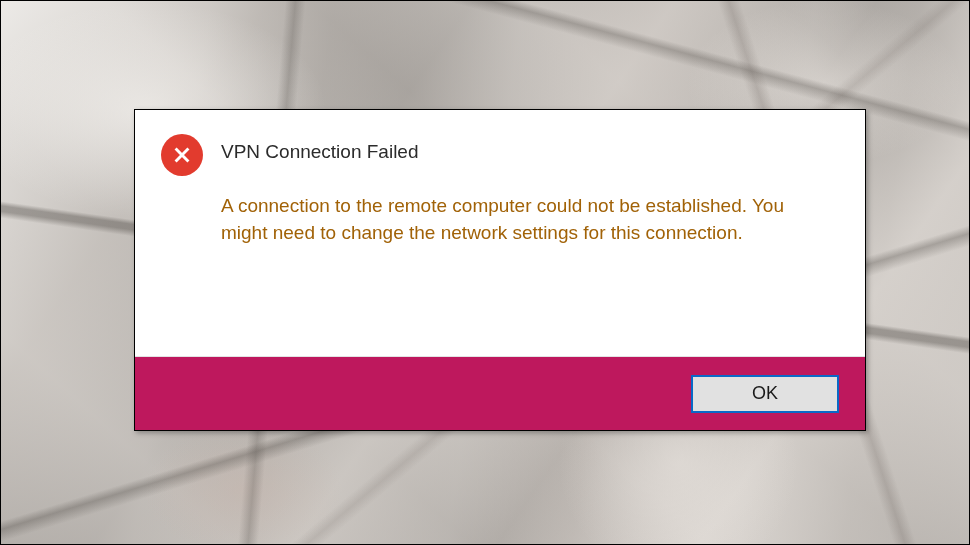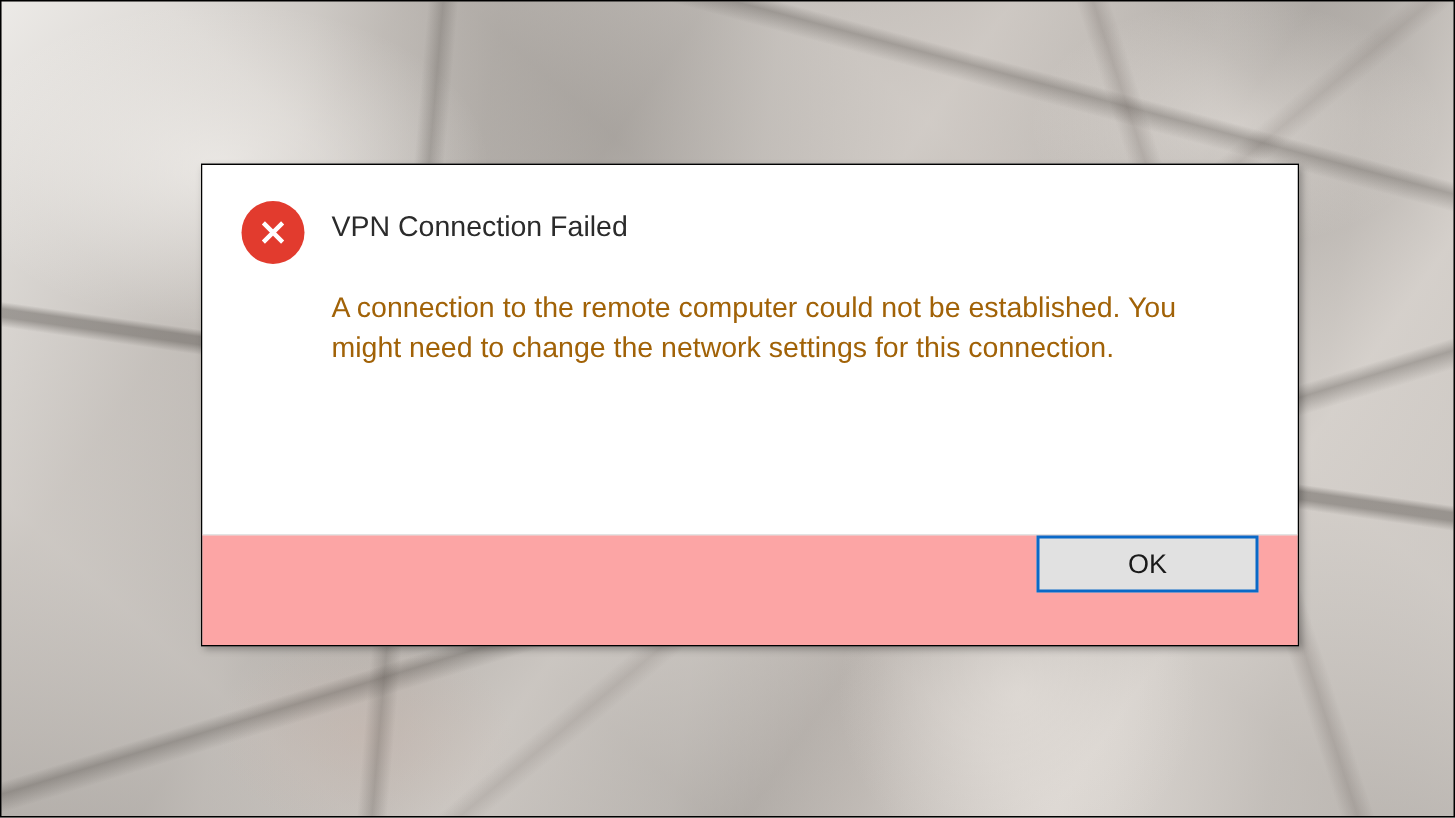--- a/index.html
+++ b/index.html
@@ -97,24 +97,24 @@
       margin-bottom: 26px;
       color: #2b2b2b;
     }
     .dlg-msg {
       font-weight: 400;
       color: #a16207;
       max-width: 620px;
     }
     .dialog-footer {
       height: 74px;
-      background: #fca5a5;
+      background: #be185d;
       border-top: 1px solid #e3e3e3;
       display: flex;
-      align-items: flex-start;
+      align-items: center;
       justify-content: flex-end;
       padding-right: 26px;
     }
     .ok-btn {
       width: 148px;
       height: 38px;
       background: #e1e1e1;
       border: 2px solid #0a69c7;
       font-family: inherit;
       font-size: 18px;

